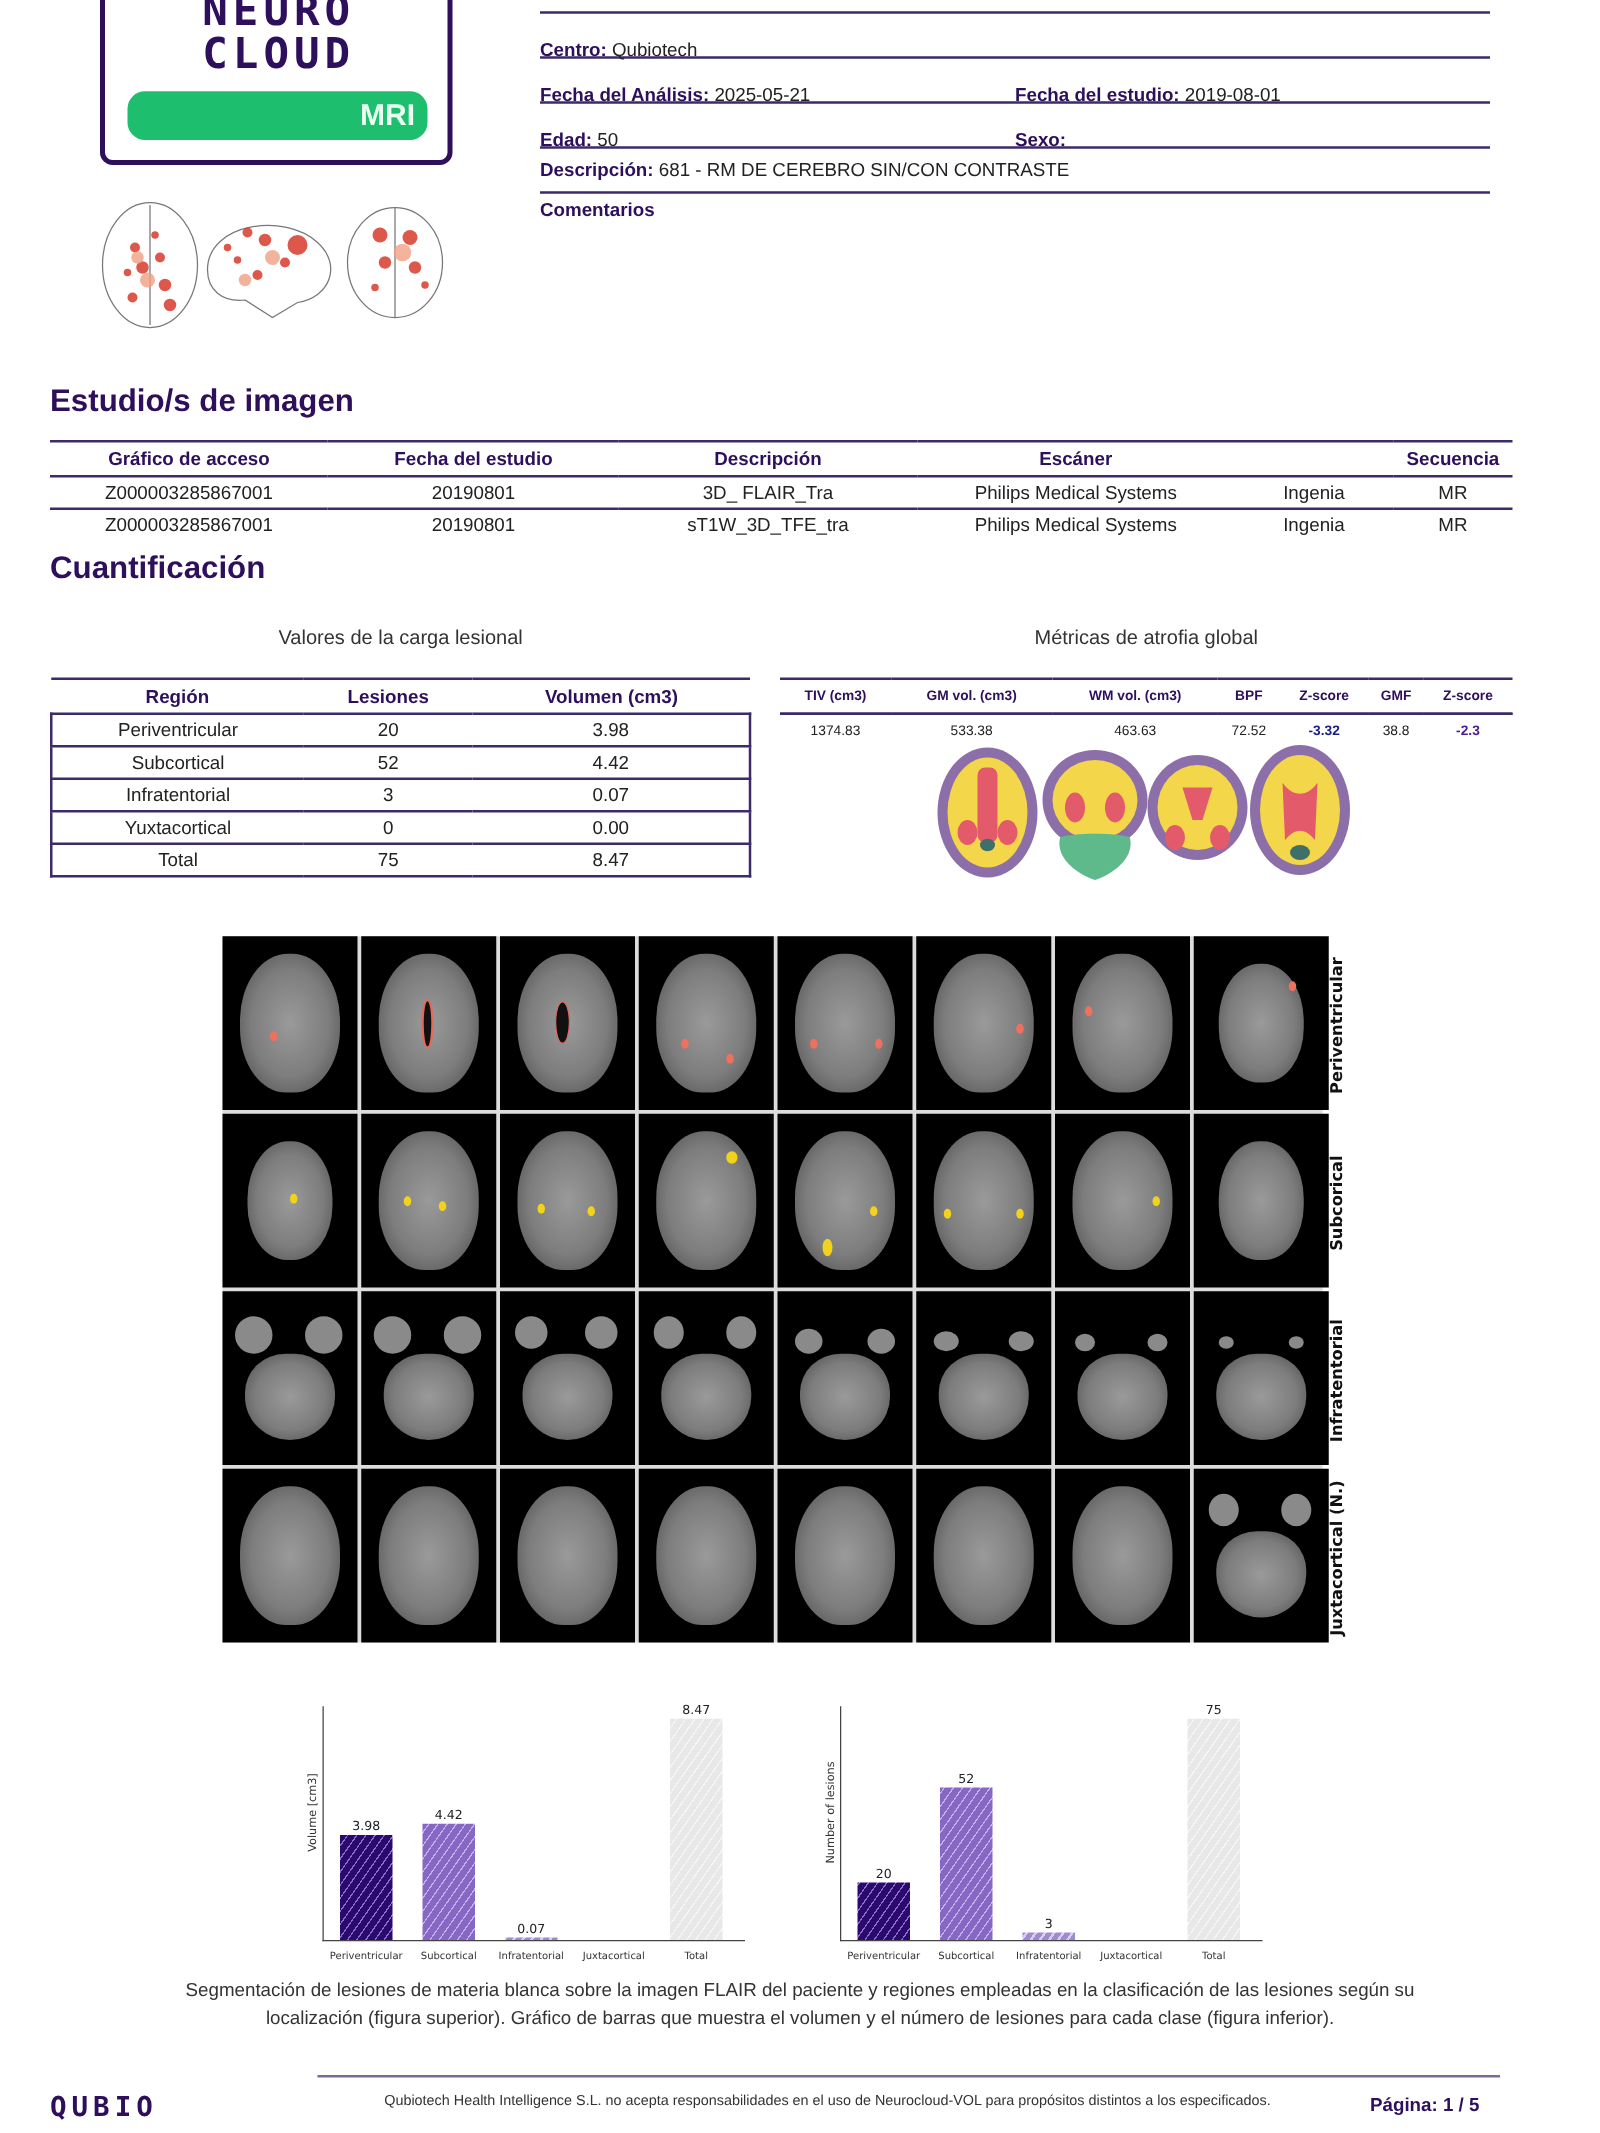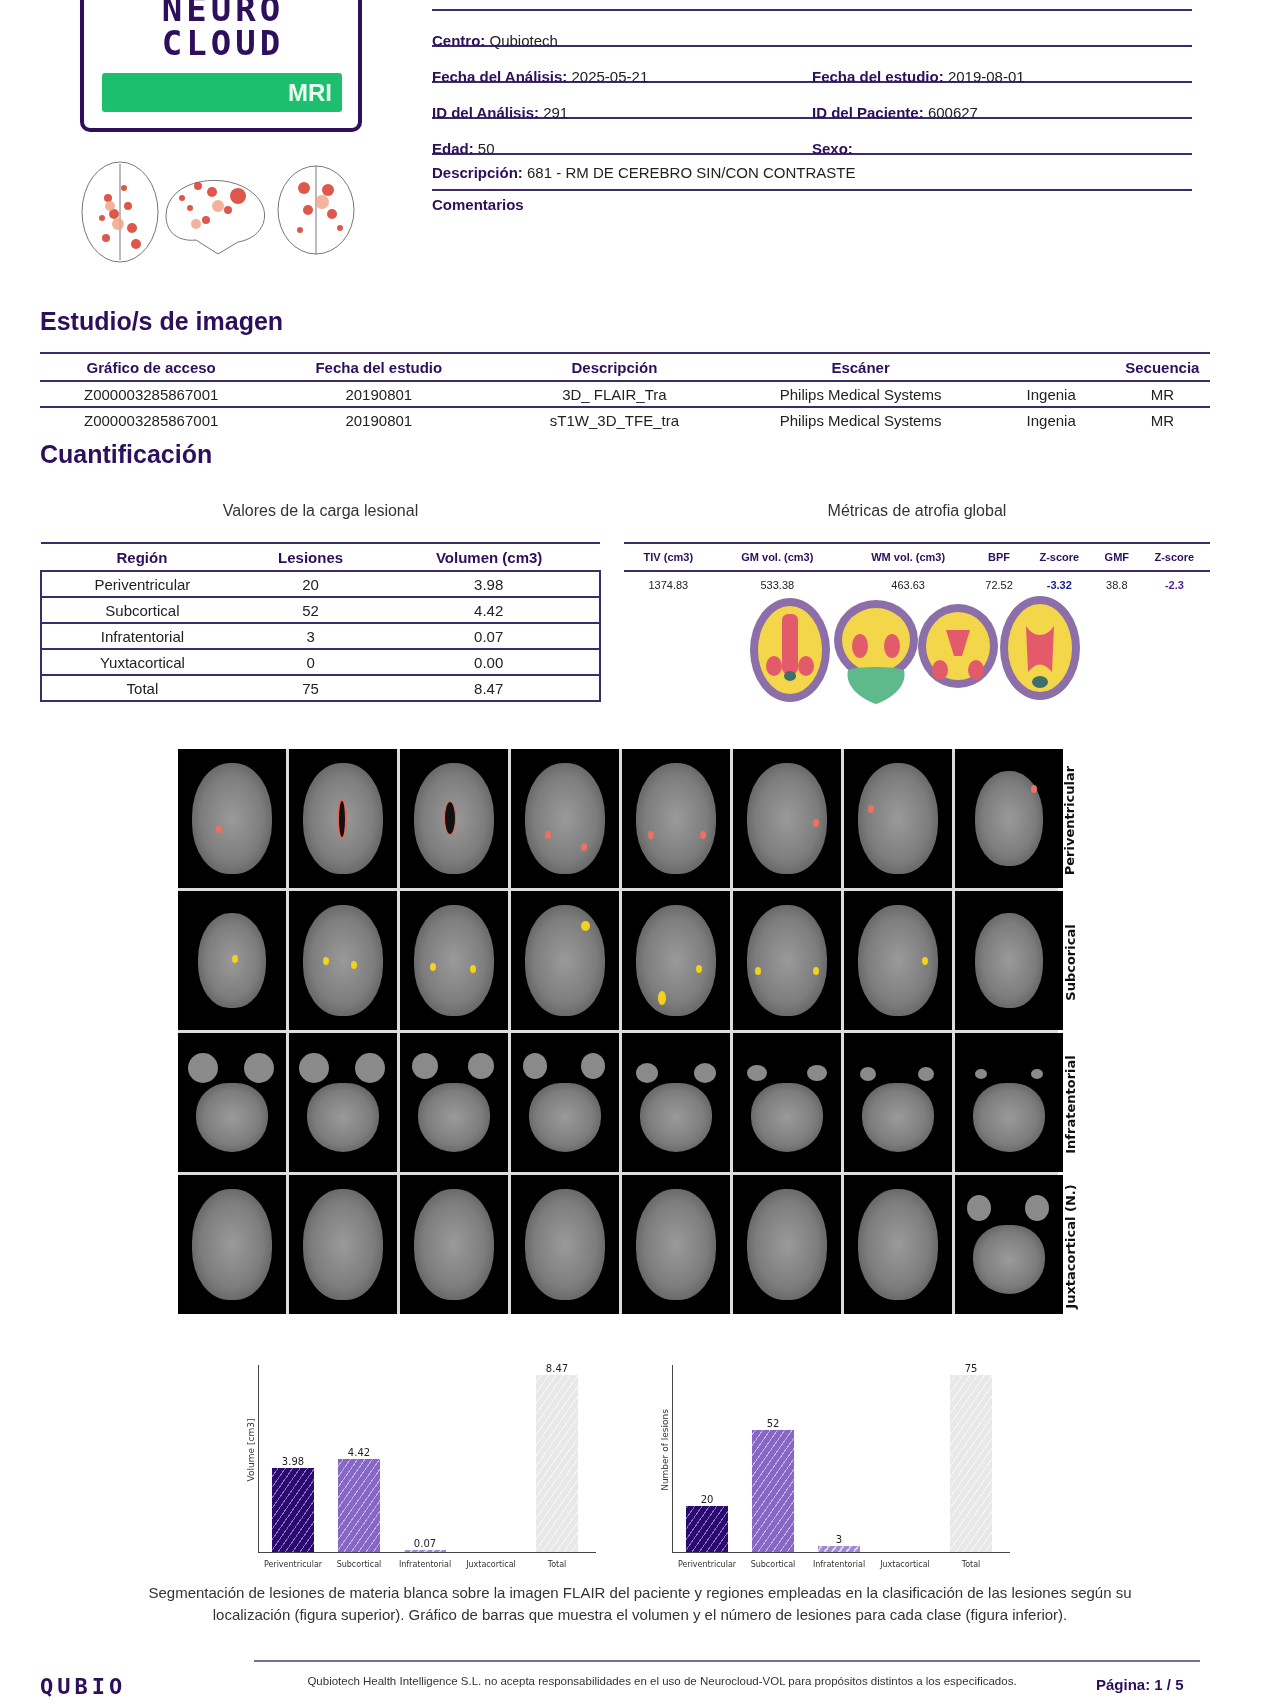--- a/index.html
+++ b/index.html
@@ -1,21 +1,21 @@
 <!DOCTYPE html>
 <html><head>
 <meta charset="utf-8">
 <style>
   * { box-sizing: border-box; margin: 0; padding: 0; }
   body { width: 1280px; height: 1706px; background: #fff; font-family: "Liberation Sans", sans-serif; color: #222; position: relative; overflow: hidden; }
 
   
   .logo-box { position: absolute; left: 80px; top: -30px; width: 282px; height: 162px; border: 4px solid #2d0f5c; border-radius: 10px; }
   .logo-text { position: absolute; left: 20px; top: 18px; width: 238px; font-family: "DejaVu Sans Mono", monospace; font-weight: bold; color: #2d0f5c; font-size: 34px; line-height: 34px; letter-spacing: 4px; text-align: center; }
-  .logo-mri { position: absolute; left: 18px; top: 99px; width: 240px; height: 39px; background: #1dbf6e; border-radius: 3px; color: #e8fff1; font-size: 24px; font-weight: bold; text-align: right; padding-right: 10px; line-height: 39px; }
+  .logo-mri { position: absolute; left: 18px; top: 99px; width: 240px; height: 39px; background: #1dbf6e; border-radius: 14px; color: #e8fff1; font-size: 24px; font-weight: bold; text-align: right; padding-right: 10px; line-height: 39px; }
 
   .glass-brains { position: absolute; left: 78px; top: 158px; width: 280px; height: 108px; }
 
   
   .info { position: absolute; left: 432px; top: 9px; width: 760px; }
   .info-row { height: 36px; border-top: 2px solid #3d2a68; display: flex; align-items: center; font-size: 15px; }
   .info-row.last { border-top: 2px solid #3d2a68; height: 24px; align-items: flex-end; }
   .info-cell { width: 388px; margin-top: 25px; }
   .info-label { font-weight: bold; color: #2d0f5c; }
 
@@ -131,24 +131,20 @@
 
 <div class="info">
   <div class="info-row">
     <div class="info-cell"><span class="info-label">Centro:</span> <span>Qubiotech</span></div>
   </div>
   <div class="info-row">
     <div class="info-cell"><span class="info-label">Fecha del Análisis:</span> <span>2025-05-21</span></div>
     <div class="info-cell"><span class="info-label">Fecha del estudio:</span> <span>2019-08-01</span></div>
   </div>
   <div class="info-row">
-    <div class="info-cell"><span class="info-label">ID del Análisis:</span> <span>291</span></div>
-    <div class="info-cell"><span class="info-label">ID del Paciente:</span> <span>600627</span></div>
-  </div>
-  <div class="info-row">
     <div class="info-cell"><span class="info-label">Edad:</span> <span>50</span></div>
     <div class="info-cell"><span class="info-label">Sexo:</span> <span></span></div>
   </div>
   <div class="info-row">
     <div><span class="info-label">Descripción:</span> <span>681 - RM DE CEREBRO SIN/CON CONTRASTE</span></div>
   </div>
   <div class="info-row last">
     <span class="info-label">Comentarios</span>
   </div>
 </div>

